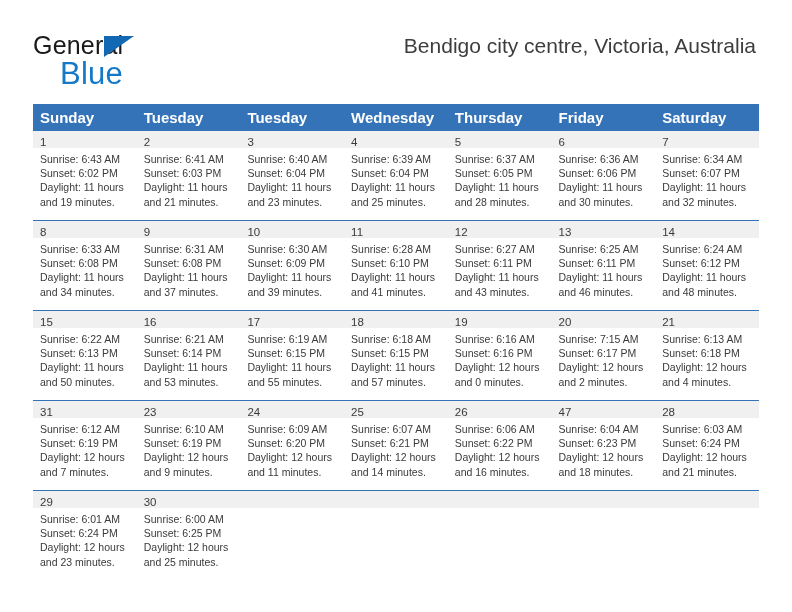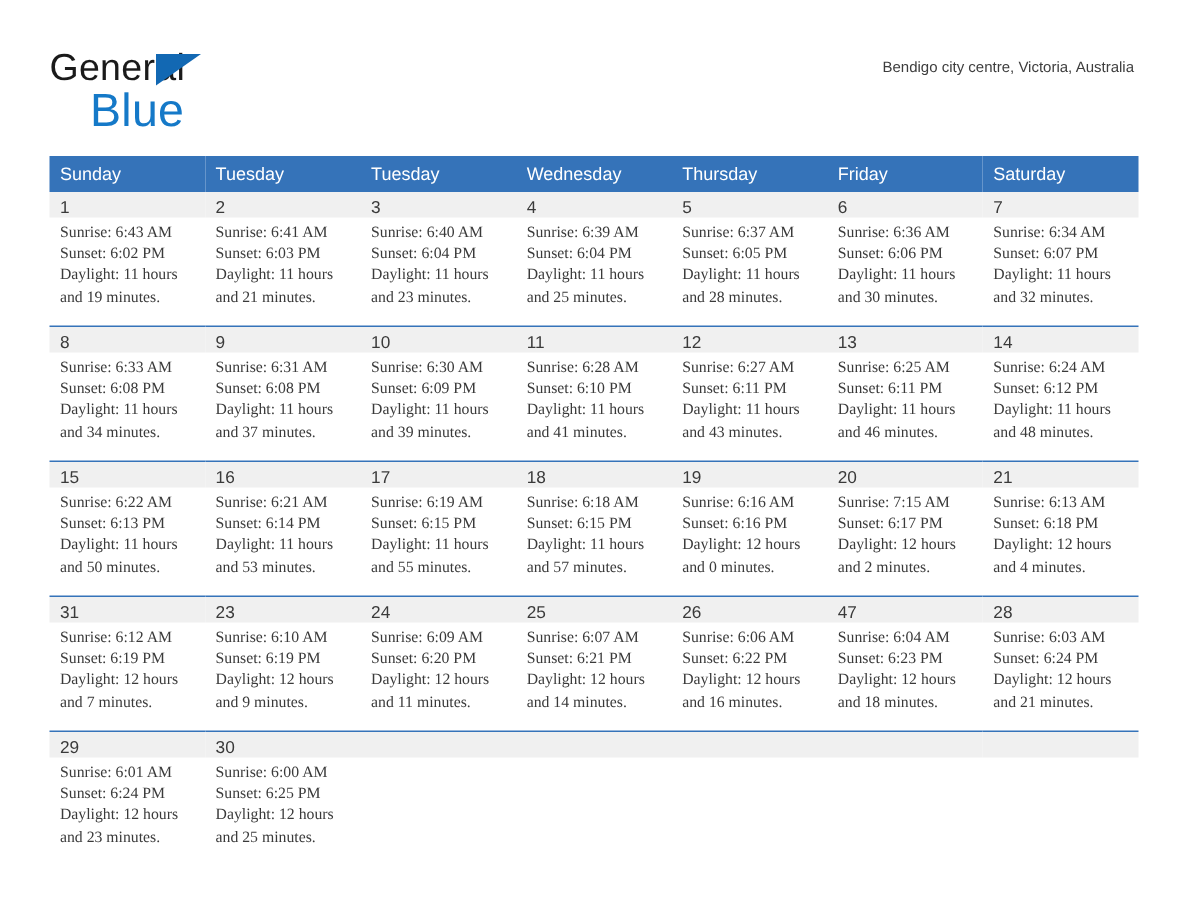--- a/index.html
+++ b/index.html
@@ -72,40 +72,40 @@
   }
   .cal-title {
     font-size: 29px;
     color: #3d3d3d;
     font-weight: normal;
     line-height: 34px;
     white-space: nowrap;
   }
   .cal-subtitle {
     margin-top: 9px;
-    font-size: 10px;
+    font-size: 21px;
     color: #3d3d3d;
     line-height: 18px;
     white-space: nowrap;
   }
 
   
   .calendar {
     position: absolute;
     left: 33px;
     top: 104px;
     width: 726px;
     border-collapse: collapse;
     table-layout: fixed;
   }
   .calendar th {
     background: #3573b9;
     color: #ffffff;
-    font-size: 12px;
-    font-weight: normal;
+    font-size: 15px;
+    font-weight: bold;
     text-align: left;
     padding: 5px 0 5px 7px;
     height: 12px;
     border: none;
   }
   .calendar td {
     vertical-align: top;
     padding: 0;
     border: none;
     border-top: 1px solid #3573b9;
@@ -127,21 +127,20 @@
     padding: 1px 0 0 7px;
     box-sizing: border-box;
   }
   .daynum {
     font-size: 11.5px;
     color: #3a3a3a;
     line-height: 15px;
   }
   .cell-body {
     padding: 4px 5px 0 7px;
-    font-family: Liberation Serif, serif;
   }
   .cell-line {
     font-size: 10.5px;
     line-height: 14.2px;
     color: #3a3a3a;
     white-space: nowrap;
   }
   .cell-empty .daynum-band {
     background: #f0f0f0;
   }

